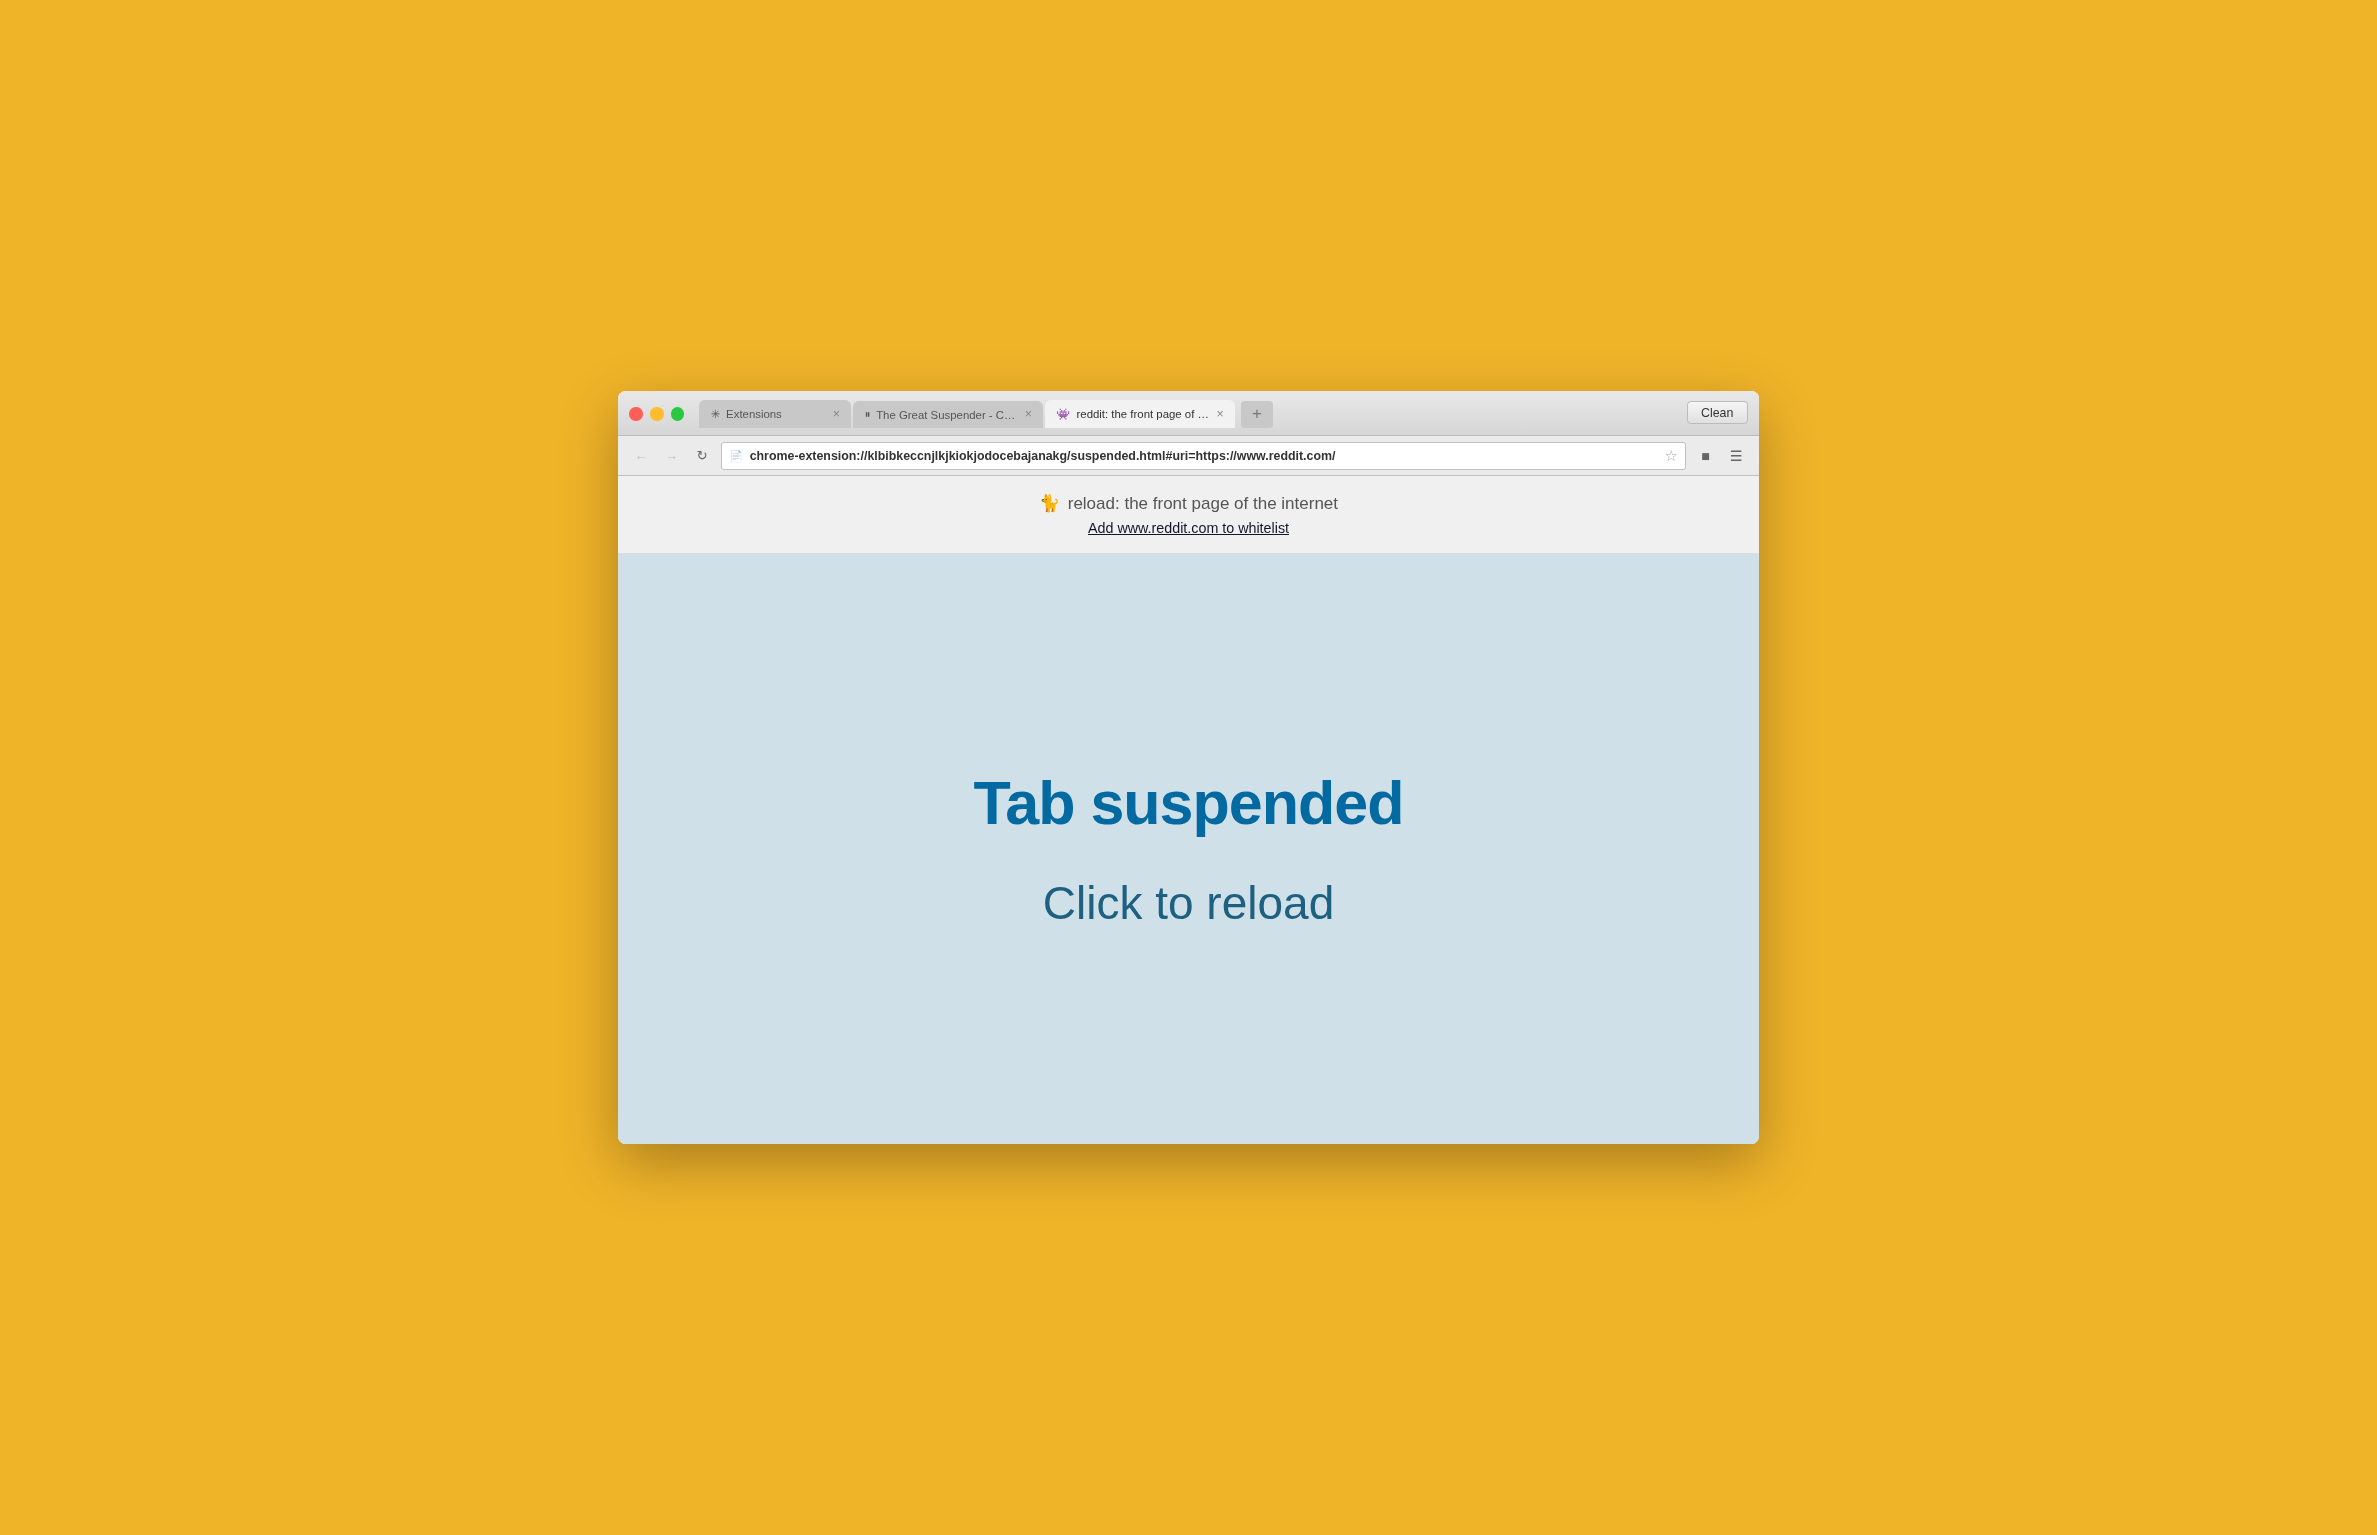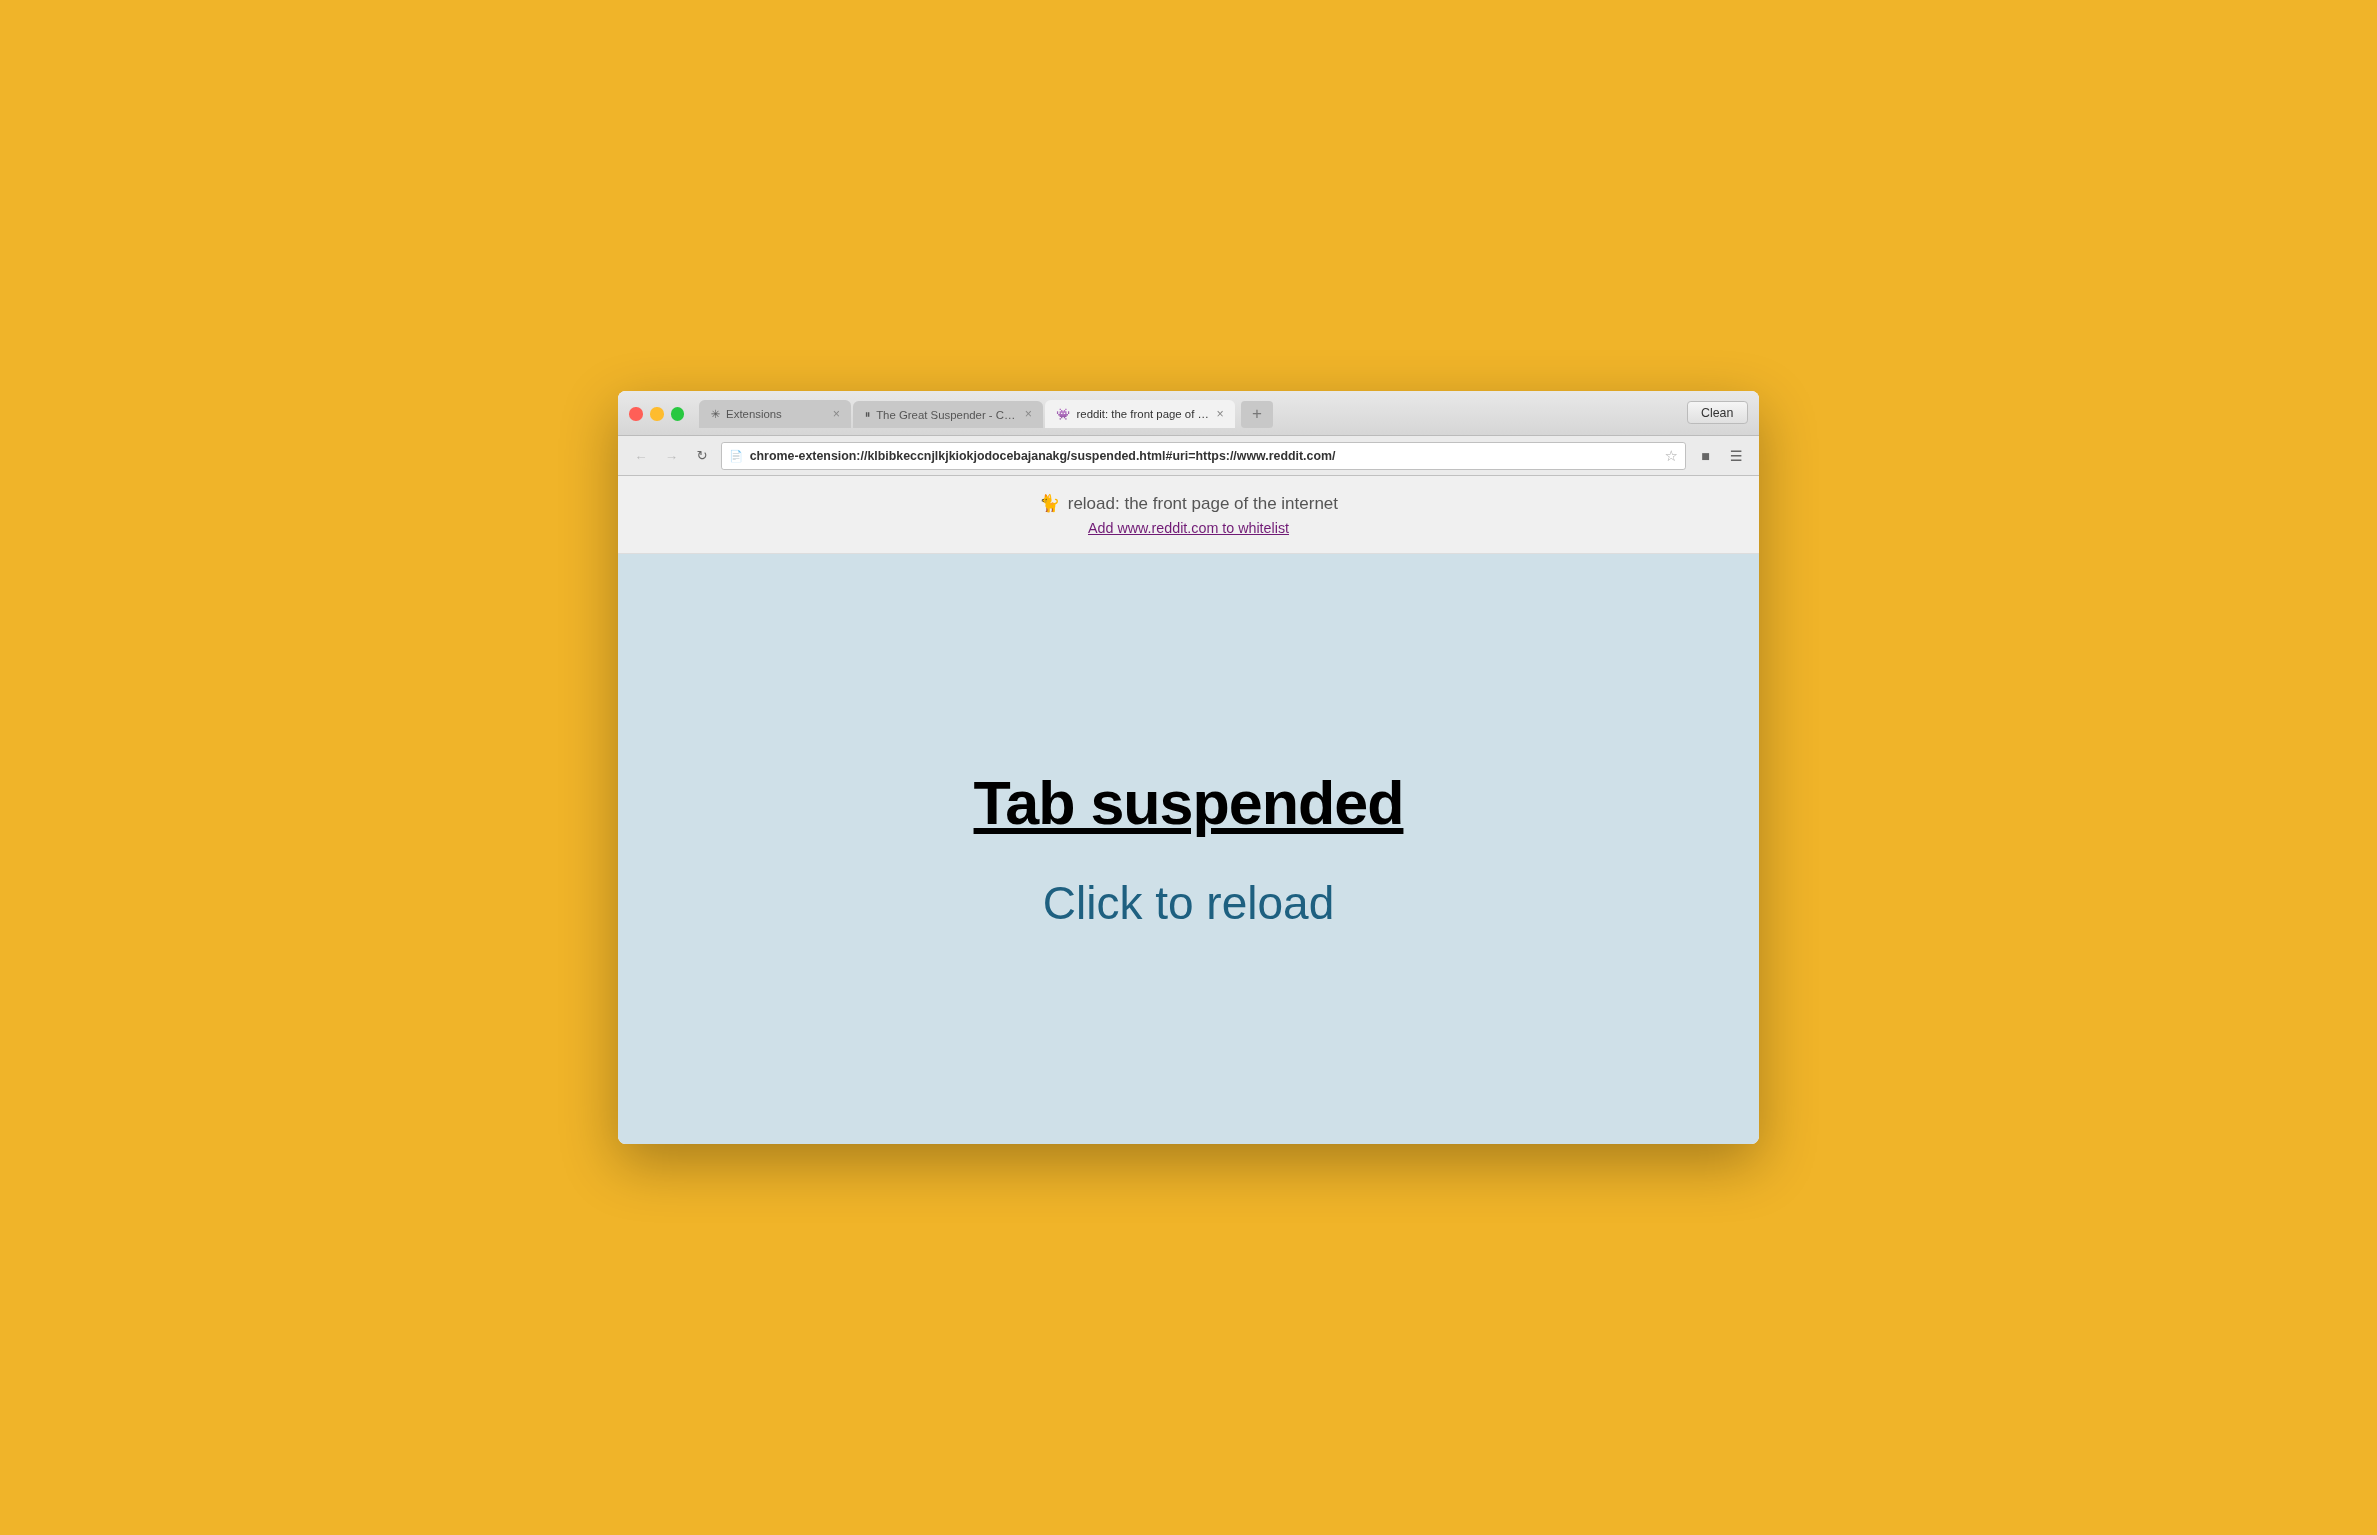--- a/index.html
+++ b/index.html
@@ -212,21 +212,21 @@
       align-items: center;
       justify-content: center;
       gap: 7.6px;
     }
 
     .reddit-icon {
       font-size: 17px;
     }
 
     .whitelist-link {
-      color: #701a75;
+      color: #0f172a;
       font-size: 14.3px;
       text-decoration: underline;
       cursor: pointer;
       display: block;
       margin-top: 5.7px;
     }
 
     
     .page-content {
       background: #cfe0e8;
@@ -235,23 +235,22 @@
       flex-direction: column;
       align-items: center;
       justify-content: center;
       gap: 38px;
       cursor: pointer;
     }
 
     .suspended-title {
       font-size: 61px;
       font-weight: 600;
-      color: #000000;
+      color: #0369a1;
       letter-spacing: -1px;
-      text-decoration: underline;
     }
 
     .click-reload {
       font-size: 46px;
       font-weight: 500;
       color: #1e6080;
     }
   </style>
 </head>
 <body>

